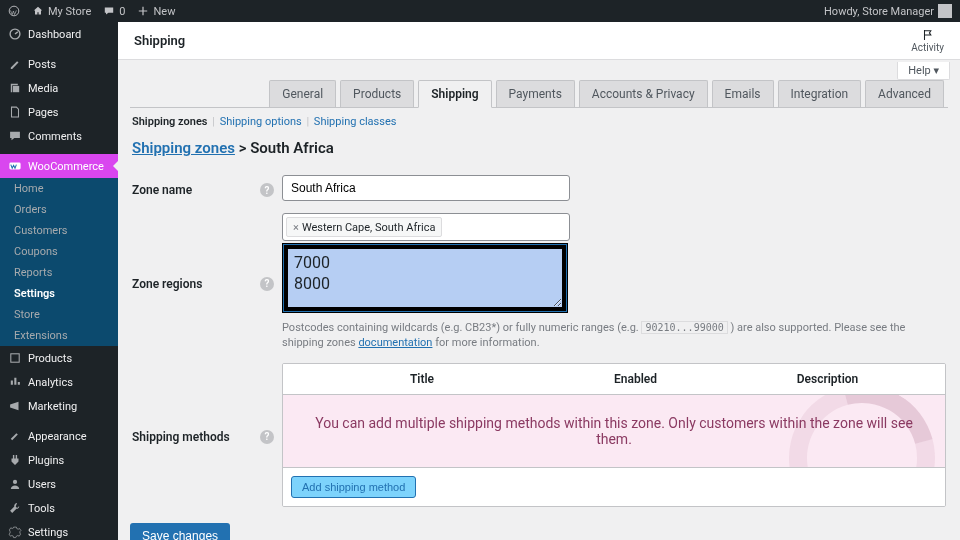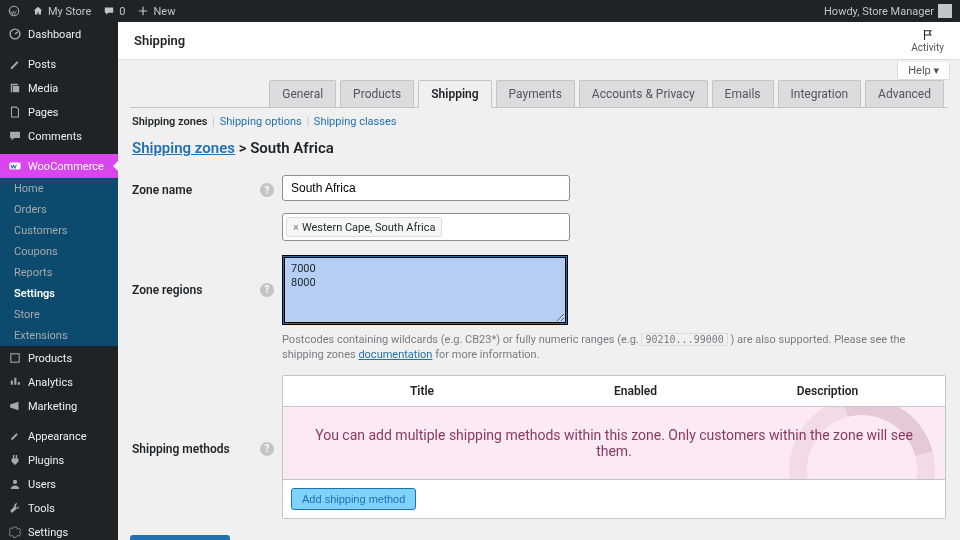--- a/index.html
+++ b/index.html
@@ -44,21 +44,21 @@
   .breadcrumb a { color: #2271b1; text-decoration: underline; }
   
   .frow { display: flex; align-items: center; padding: 6px 2px; }
   .flabel { width: 150px; font-size: 12px; font-weight: 600; padding-top: 4px; display:flex; align-items:center; gap:6px; }
   .help-circle { width: 14px; height: 14px; border-radius: 50%; background: #c3c4c7; color: #fff; font-size: 10px; display:inline-flex; align-items:center; justify-content:center; cursor:help; margin-left:auto; margin-right:8px; }
   .fbody { flex: 1; max-width: 680px; }
   .txtinput { width: 288px; padding: 5px 8px; border: 1px solid #8c8f94; border-radius: 3px; font-size: 12px; background:#fff; }
   .tagbox { width: 288px; min-height: 28px; border: 1px solid #8c8f94; border-radius: 3px; padding: 3px; background: #fff; display:flex; flex-wrap:wrap; gap:3px; }
   .chip { background: #f6f7f7; border: 1px solid #dcdcde; border-radius: 2px; padding: 1px 6px; font-size: 11px; display:flex; align-items:center; gap:3px; }
   .chip .x { color: #787c82; cursor:pointer; font-size:11px; }
-  .postcodes { width: 286px; height: 70px; border: 3px solid #000000; border-radius: 0; padding: 4px 6px; font-size: 11px; font-family: inherit; resize: both; background:#b6cef3; color:#1d2327; margin-top:14px; outline:1px solid #2271b1; outline-offset:-2px; line-height:1.3; white-space:pre; }
+  .postcodes { width: 286px; height: 70px; border: 6px solid #000000; border-radius: 0; padding: 4px 6px; font-size: 16px; font-family: inherit; resize: both; background:#b6cef3; color:#1d2327; margin-top:2px; outline:1px solid #2271b1; outline-offset:-2px; line-height:1.3; white-space:pre; }
   .hinttxt { font-size: 11px; color: #787c82; margin-top: 4px; max-width: 680px; line-height:1.4; }
   .hinttxt code { background:#f0f0f1; border:1px solid #dcdcde; padding:0 3px; font-family: Menlo, monospace; font-size:10px; }
   .hinttxt a { color:#2271b1; text-decoration:underline; }
   
   .methodstable { border:1px solid #c3c4c7; background:#fff; border-radius:2px; overflow:hidden; }
   .thead { display:flex; background:#fff; border-bottom:1px solid #c3c4c7; font-size:12px; font-weight:600; color:#1d2327; }
   .thead div { padding:8px 10px; }
   .col-title { flex:1.2; text-align:center; }
   .col-enabled { flex:0.6; text-align:center; }
   .col-desc { flex:1; text-align:center; }

